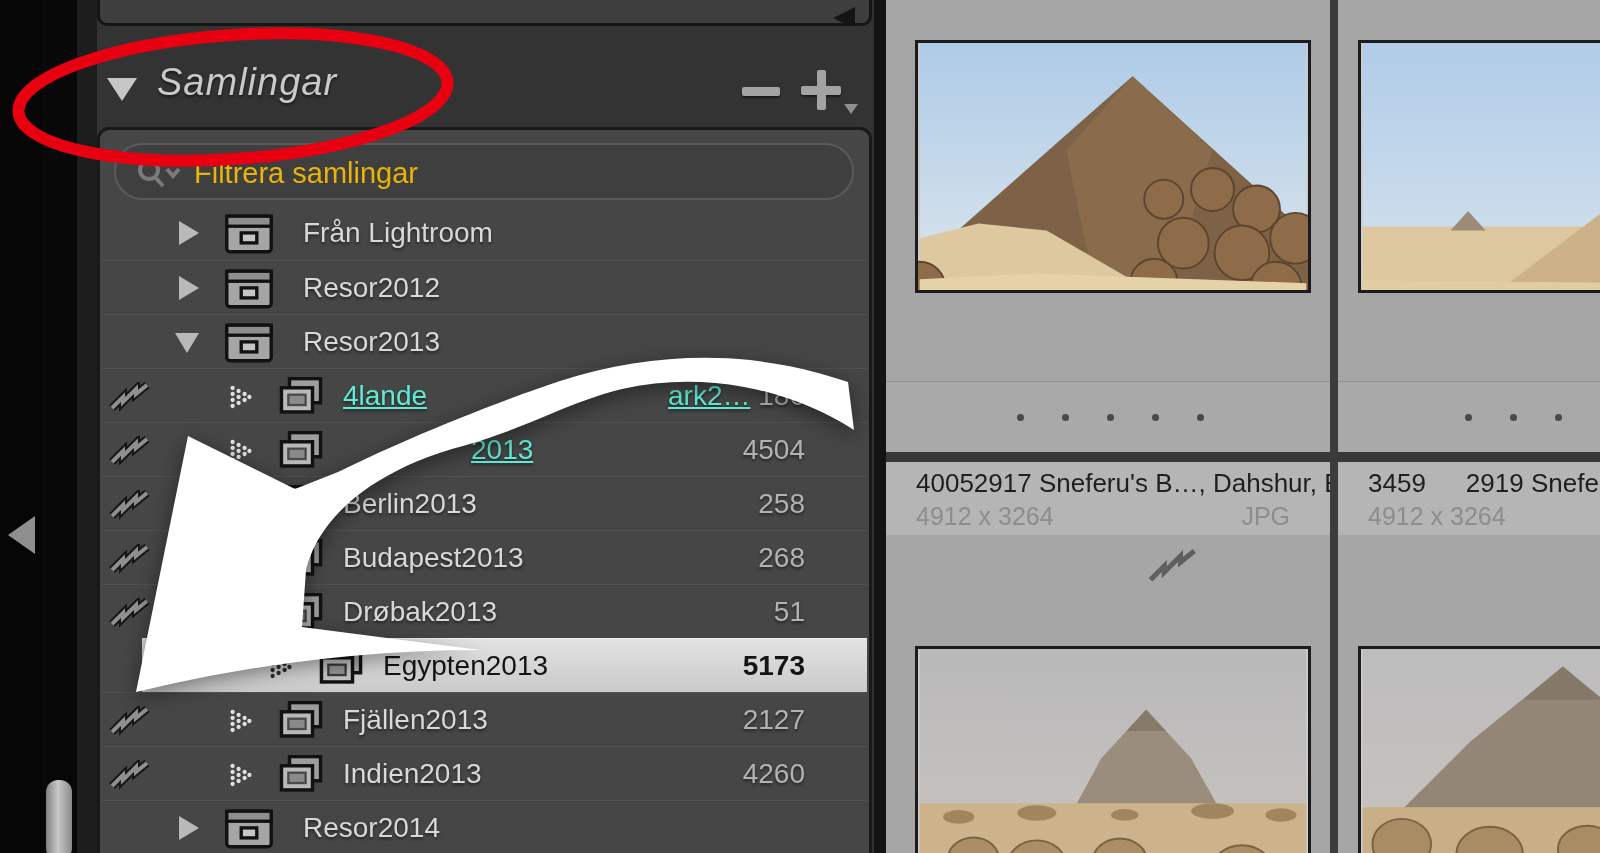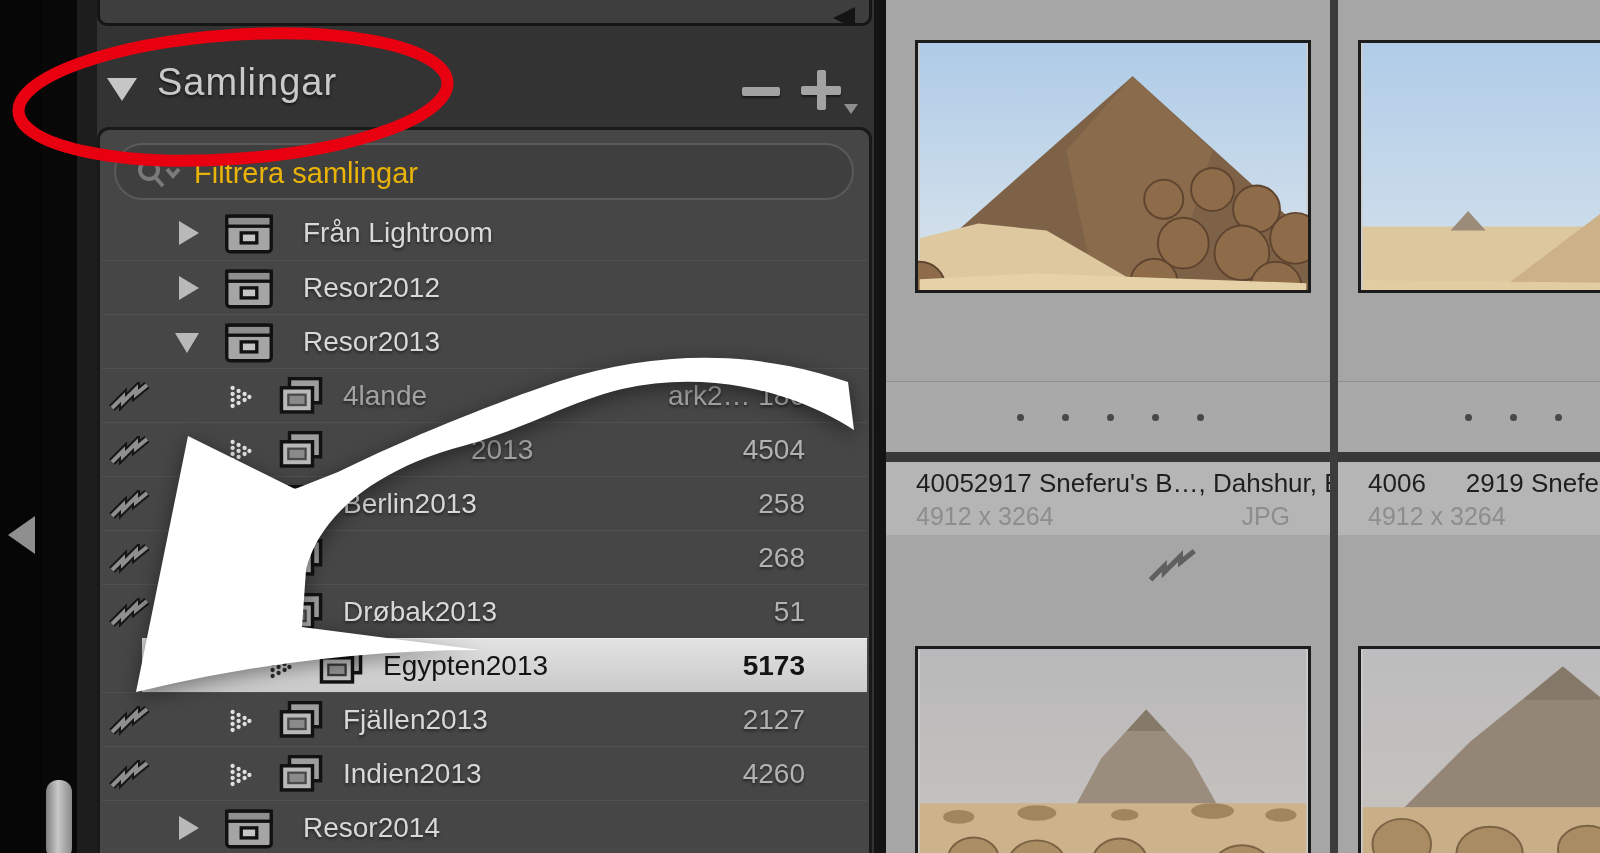--- a/index.html
+++ b/index.html
@@ -15,21 +15,21 @@
     background:linear-gradient(90deg,#7e7e7e,#c8c8c8 45%,#8a8a8a);}
   .dark-strip{position:absolute;left:77px;top:0;width:20px;height:853px;background:#1d1d1d;}
 
   
   .sidebar{position:absolute;left:97px;top:0;width:779px;height:853px;background:#333333;}
   .top-box{position:absolute;left:0;top:-24px;width:775px;height:50px;background:#3e3e3e;
     border:3px solid #151515;border-radius:10px;overflow:hidden;}
   .top-box-tri{position:absolute;right:14px;top:28px;width:0;height:0;
     border-right:22px solid #141414;border-top:11px solid transparent;border-bottom:11px solid transparent;}
 
-  .panel-header{position:absolute;left:0;top:56px;width:779px;height:70px;}
+  .panel-header{position:absolute;left:0;top:56px;width:779px;height:70px;font-style:italic;}
   .tri-down{width:0;height:0;border-top:23px solid #c6c6c6;border-left:15px solid transparent;border-right:15px solid transparent;}
   .hdr-tri{position:absolute;left:10px;top:22px;}
   .hdr-title{position:absolute;left:60px;top:5px;font-size:38px;color:#c9c9c9;letter-spacing:1px;
     text-shadow:0 2px 3px rgba(0,0,0,.55);}
   .minus-btn{position:absolute;left:645px;top:31px;width:38px;height:9px;background:#a3a3a3;border-radius:2px;box-shadow:0 2px 2px rgba(0,0,0,.5);}
   .plus-btn{position:absolute;left:704px;top:14px;width:40px;height:40px;}
   .plus-btn .h{position:absolute;left:0;top:16px;width:40px;height:9px;background:#a3a3a3;border-radius:2px;box-shadow:0 2px 2px rgba(0,0,0,.5);}
   .plus-btn .v{position:absolute;left:16px;top:0;width:9px;height:40px;background:#a3a3a3;border-radius:2px;}
   .plus-caret{position:absolute;left:747px;top:48px;width:0;height:0;
     border-top:10px solid #8e8e8e;border-left:7px solid transparent;border-right:7px solid transparent;}
@@ -40,21 +40,21 @@
     border-radius:29px;background:#3f3f3f;}
   .search-icn{position:absolute;left:20px;top:12px;}
   .search-ph{position:absolute;left:78px;top:12px;font-size:29px;color:#eab308;}
 
   .tree{position:absolute;left:2px;top:76px;width:765px;}
   .row{position:relative;height:54px;border-top:1px solid #515151;}
   .row:first-child{border-top:none;}
   .row .lbl{position:absolute;left:241px;top:11px;font-size:28px;color:#d8d8d8;text-shadow:0 2px 3px rgba(0,0,0,.5);white-space:nowrap;}
   .row .lbl.set{left:201px;}
   .row .cnt{position:absolute;right:62px;top:11px;font-size:28px;color:#b2b2b2;text-shadow:0 2px 3px rgba(0,0,0,.5);}
-  .row .frag{position:absolute;top:11px;font-size:28px;color:#a3a3a3;text-shadow:0 2px 3px rgba(0,0,0,.5);white-space:nowrap;}
+  .row .frag{position:absolute;top:11px;font-size:28px;color:#5eead4;text-shadow:0 2px 3px rgba(0,0,0,.5);white-space:nowrap;text-decoration:underline;}
   .row .tri-r{position:absolute;left:77px;top:15px;width:0;height:0;
     border-left:20px solid #b9b9b9;border-top:12px solid transparent;border-bottom:12px solid transparent;}
   .row .tri-d{position:absolute;left:73px;top:18px;width:0;height:0;
     border-top:20px solid #b9b9b9;border-left:12px solid transparent;border-right:12px solid transparent;}
   .row .seticn{position:absolute;left:122px;top:8px;}
   .row .syncicn{position:absolute;left:6px;top:13px;}
   .row .doticn{position:absolute;left:127px;top:16px;}
   .row .stackicn{position:absolute;left:176px;top:8px;}
   .row.selected{background:linear-gradient(#e2e2e2,#cacaca);border-top:1px solid #f0f0f0;margin-left:40px;}
   .row.selected .lbl,.row.selected .frag{color:#141414;text-shadow:none;}
@@ -255,20 +255,21 @@
                 <circle cx="13" cy="7.5" r="1.8"></circle>
                 <circle cx="13" cy="12.5" r="1.8"></circle>
                 <circle cx="17" cy="10" r="1.8"></circle>
               </g>
             </svg>
           <svg class="stackicn" width="46" height="40" viewBox="0 0 40 34">
               <rect x="10" y="1" width="27" height="21" fill="#9d9d9d" stroke="#121212" stroke-width="3"></rect>
               <rect x="3" y="9" width="27" height="21" fill="#b9b9b9" stroke="#121212" stroke-width="3"></rect>
               <rect x="9" y="15" width="15" height="9" fill="#8a8a8a" stroke="#4a4a4a" stroke-width="2"></rect>
             </svg>
+          <span class="lbl">Budapest2013</span>
           <span class="cnt">268</span>
         </div>
 
         <div class="row">
           <svg class="syncicn" width="44" height="30" viewBox="0 0 40 30">
               <path d="M2 26 L13 15 L13 20 L26 7 L26 12 L37 3" stroke="#161616" stroke-width="8" fill="none"></path>
               <path d="M2 26 L13 15 L13 20 L26 7 L26 12 L37 3" stroke="#8f8f8f" stroke-width="4" fill="none"></path>
             </svg>
           <svg class="doticn" width="24" height="24" viewBox="0 0 20 20">
               <g fill="#e0e0e0">
@@ -475,21 +476,21 @@
         <span>2917 Sneferu's B…, Dahshur, Egypt</span>
       </div>
       <div class="l2">
         <span>4912 x 3264</span>
         <span>JPG</span>
       </div>
     </div>
 
     <div class="cellhdr c2" style="left:452px;width:262px">
       <div class="l1">
-        <span>4006</span>
+        <span>3459</span>
         <span>2919 Sneferu's B.</span>
       </div>
       <div class="l2">
         <span>4912 x 3264</span>
       </div>
     </div>
 
     <svg class="badge-sync" style="left:262px;top:545px" width="50" height="42" viewBox="0 0 40 30">
       <path d="M2 26 L13 15 L13 20 L26 7 L26 12 L37 3" stroke="#5f5f5f" stroke-width="4" fill="none"></path>
     </svg>

